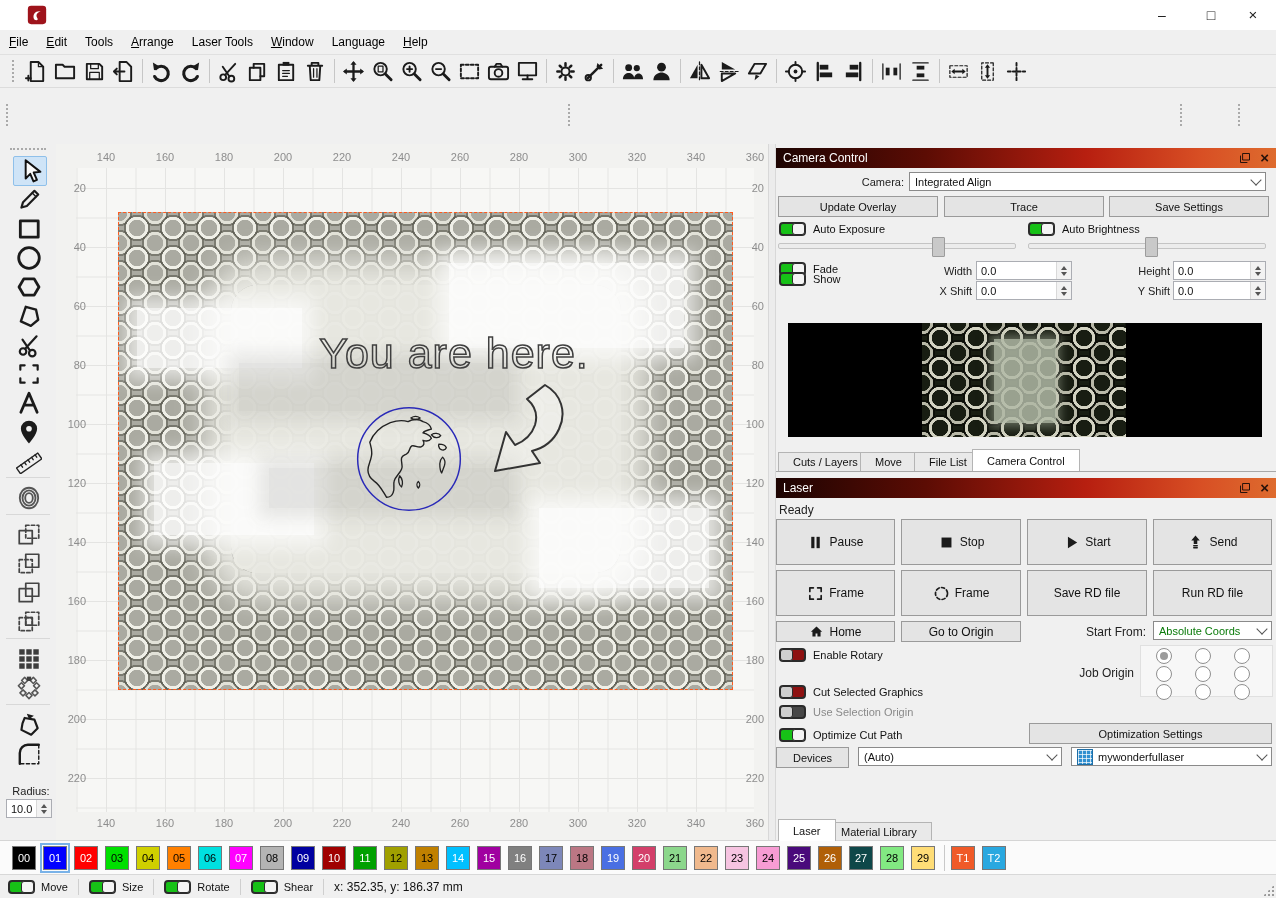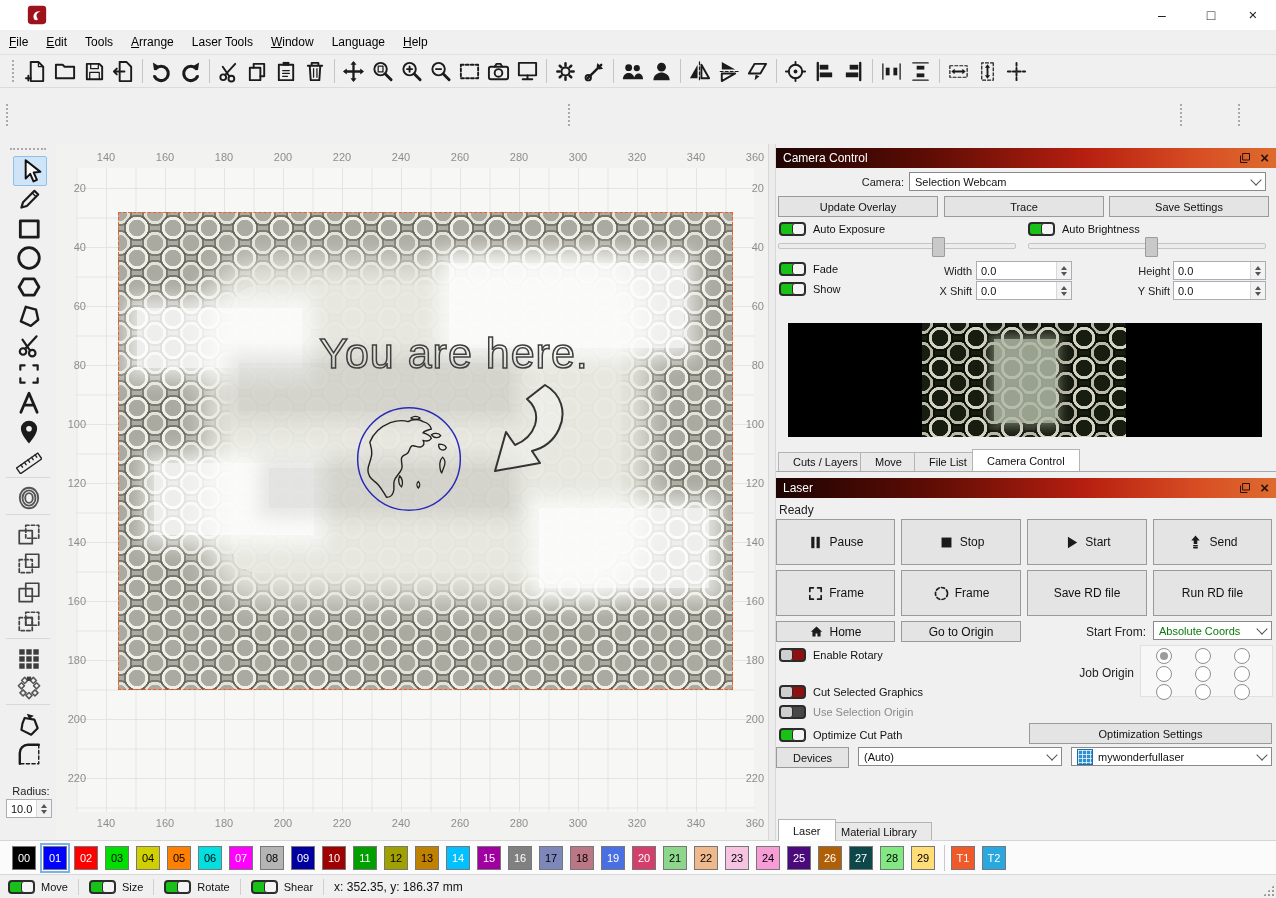--- a/index.html
+++ b/index.html
@@ -780,21 +780,21 @@
       <span class="pic">
           <svg viewBox="0 0 24 24">
             <rect x="8" y="3" width="13" height="13" fill="none"></rect>
             <path d="M3 8v13h13" fill="none"></path>
           </svg>
         </span>
       <span class="px">×</span>
     </div>
     <span class="lbl" style="left:60px;top:29px;width:68px;text-align:right">Camera:</span>
     <span class="combo" style="left:133px;top:28px;width:357px">
-        <span>Selection Webcam</span>
+        <span>Integrated Align</span>
         <i class="chev"></i>
       </span>
     <span class="btn" style="left:2px;top:52px;width:160px;height:21px">Update Overlay</span>
     <span class="btn" style="left:168px;top:52px;width:160px;height:21px">Trace</span>
     <span class="btn" style="left:333px;top:52px;width:160px;height:21px">Save Settings</span>
     <span class="tglrow" style="left:3px;top:77px">
         <span class="tgl on">
           <i></i>
         </span>
         <span>Auto Exposure</span>
@@ -826,21 +826,21 @@
         </span>
       </span>
     <span class="lbl" style="left:336px;top:118px;width:58px;text-align:right">Height</span>
     <span class="spin" style="left:397px;top:117px;width:93px">
         <span class="sv">0.0</span>
         <span class="sa">
           <i class="up"></i>
           <i class="dn"></i>
         </span>
       </span>
-    <span class="tglrow" style="left:3px;top:137px">
+    <span class="tglrow" style="left:3px;top:127px">
         <span class="tgl on">
           <i></i>
         </span>
         <span>Show</span>
       </span>
     <span class="lbl" style="left:140px;top:138px;width:56px;text-align:right">X Shift</span>
     <span class="spin" style="left:200px;top:137px;width:96px">
         <span class="sv">0.0</span>
         <span class="sa">
           <i class="up"></i>

